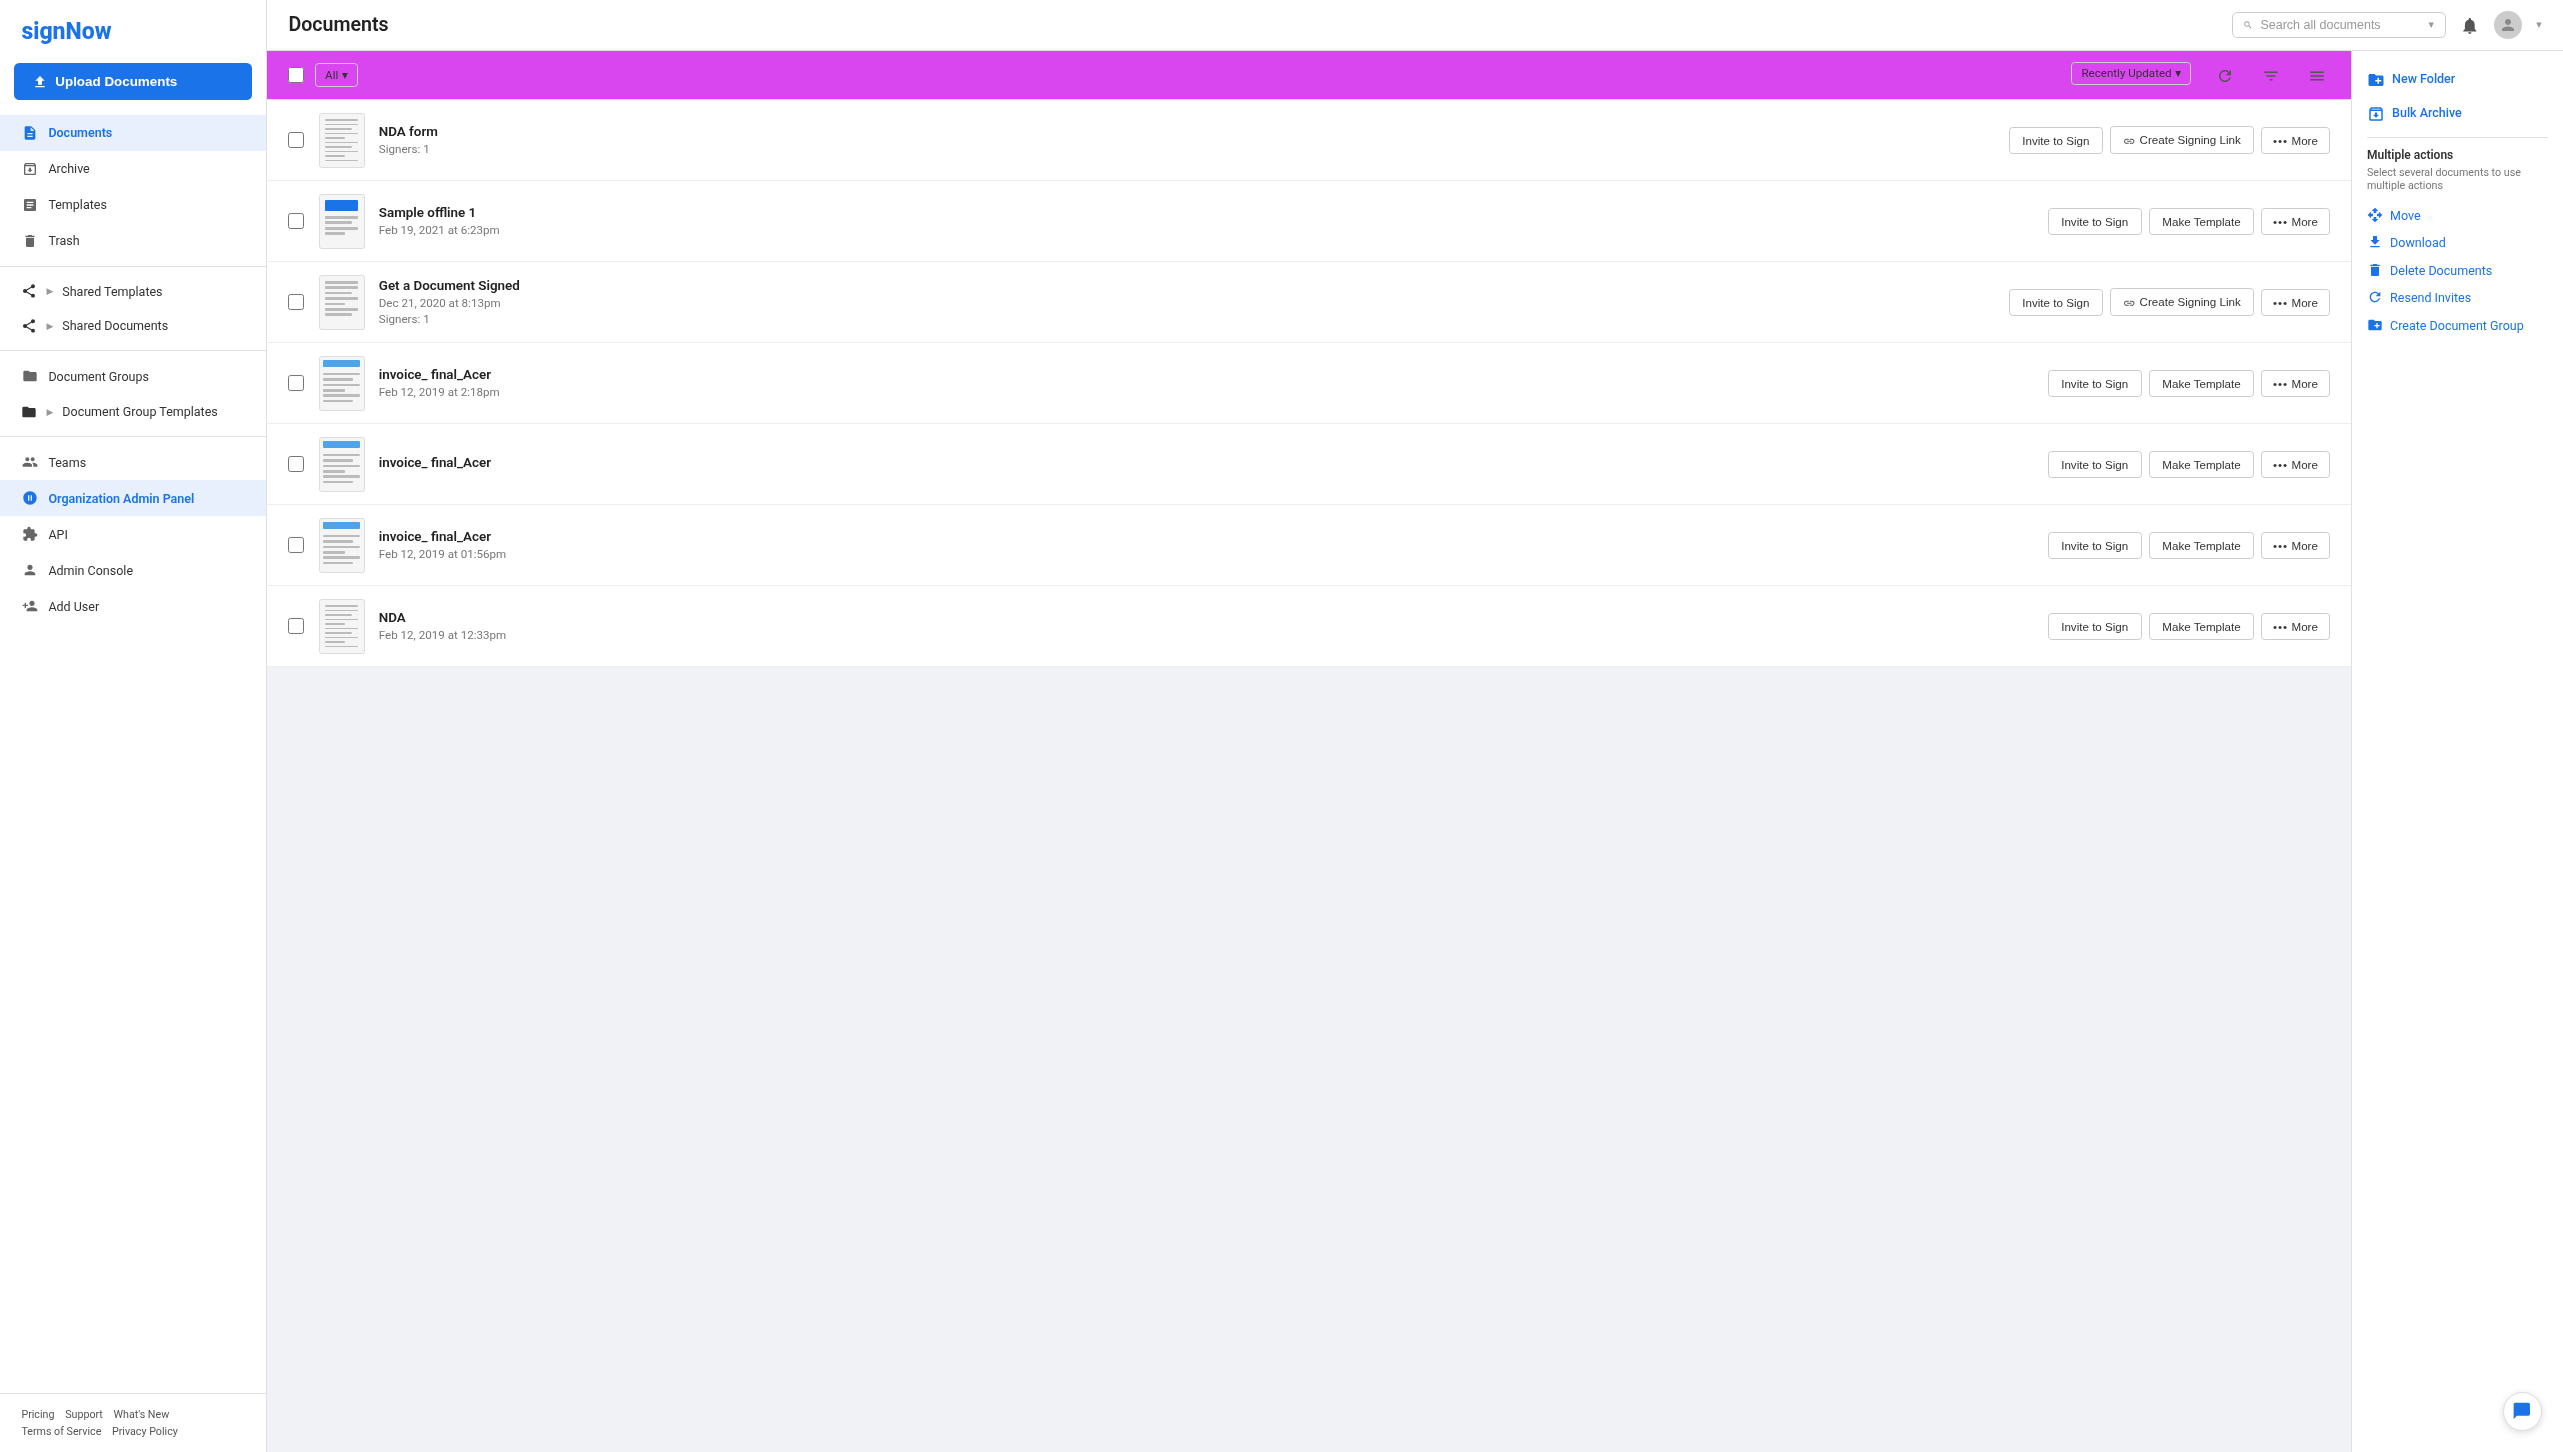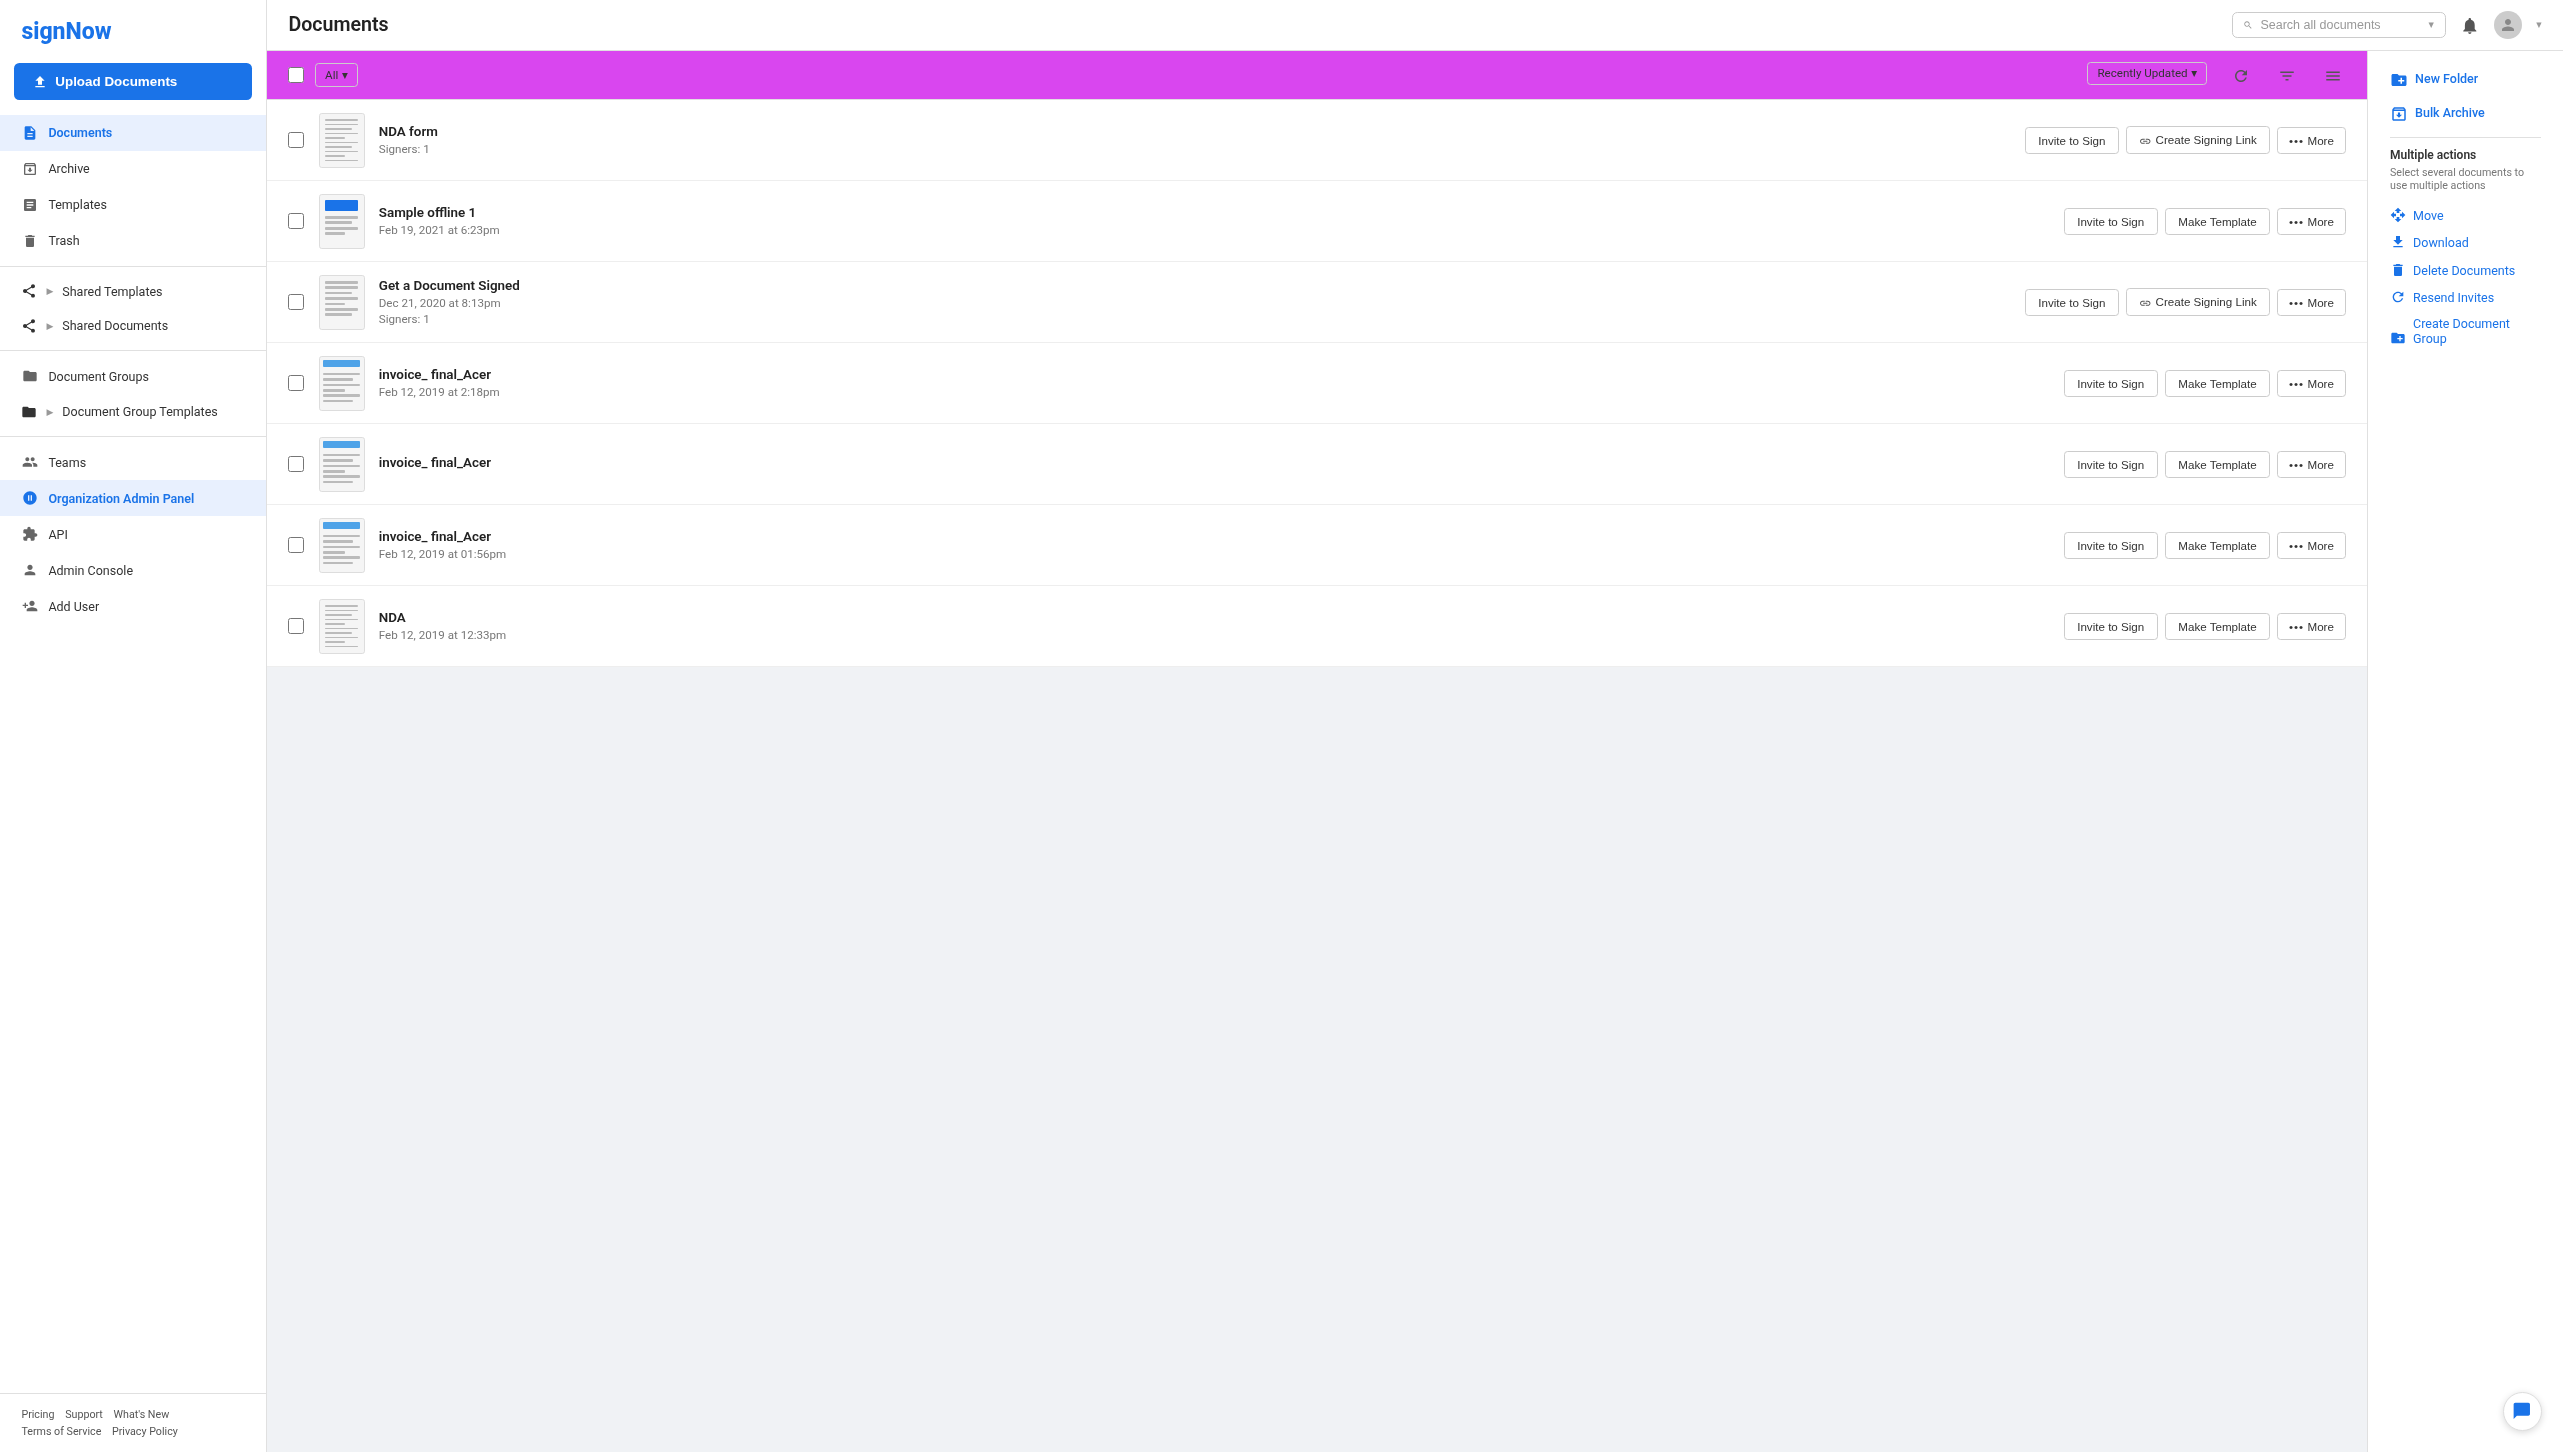--- a/index.html
+++ b/index.html
@@ -59,21 +59,21 @@
     .doc-thumb-blue { background: #1a73e8; height: 10.7px; width: 100%; border-radius: 0.9px; margin-bottom: 2.7px; }
     .doc-info { flex: 1; min-width: 0; }
     .doc-name { font-size: 13.4px; font-weight: 600; color: #222; margin-bottom: 2.7px; }
     .doc-date { font-size: 11.6px; color: #777; }
     .doc-signers { font-size: 11.6px; color: #777; margin-top: 1.8px; }
     .doc-actions { display: flex; align-items: center; gap: 7.1px; flex-shrink: 0; }
     .btn-action { border: 0.9px solid #ccc; border-radius: 3.6px; padding: 6.2px 12.5px; font-size: 11.6px; cursor: pointer; background: #fff; color: #333; white-space: nowrap; }
     .btn-more { border: 0.9px solid #ccc; border-radius: 3.6px; padding: 6.2px 10.7px; font-size: 11.6px; cursor: pointer; background: #fff; color: #333; display: flex; align-items: center; gap: 3.6px; }
 
     
-    #right-panel { width: 196px; background: #fff; border-left: 0.9px solid #e0e0e0; padding: 18px 22px; flex-shrink: 0; overflow-y: auto; }
+    #right-panel { width: 212px; background: #fff; border-left: 0.9px solid #e0e0e0; padding: 18px 15px; flex-shrink: 0; overflow-y: auto; }
     .panel-action { display: flex; align-items: center; gap: 7.1px; color: #1a73e8; cursor: pointer; margin-bottom: 14.2px; font-size: 12.5px; font-weight: 500; }
     .panel-action .icon { font-size: 16px; }
     .panel-divider { border: none; border-top: 0.9px solid #e0e0e0; margin: 10.7px 0; }
     .panel-section-title { font-size: 12px; font-weight: 600; color: #333; margin-bottom: 3.6px; }
     .panel-section-desc { font-size: 10.7px; color: #777; margin-bottom: 14.2px; }
     .panel-multi-action { display: flex; align-items: flex-end; gap: 7.1px; color: #1a73e8; cursor: pointer; margin-bottom: 10.7px; font-size: 12.5px; }
 
     
     .chat-bubble { position: fixed; bottom: 21.4px; right: 21.4px; width: 39px; height: 39px; background: #fff; border: 0.9px solid #ddd; border-radius: 50%; display: flex; align-items: center; justify-content: center; cursor: pointer; box-shadow: 0 1.8px 7.1px rgba(0,0,0,0.15); color: #1a73e8; font-size: 18px; }
 

